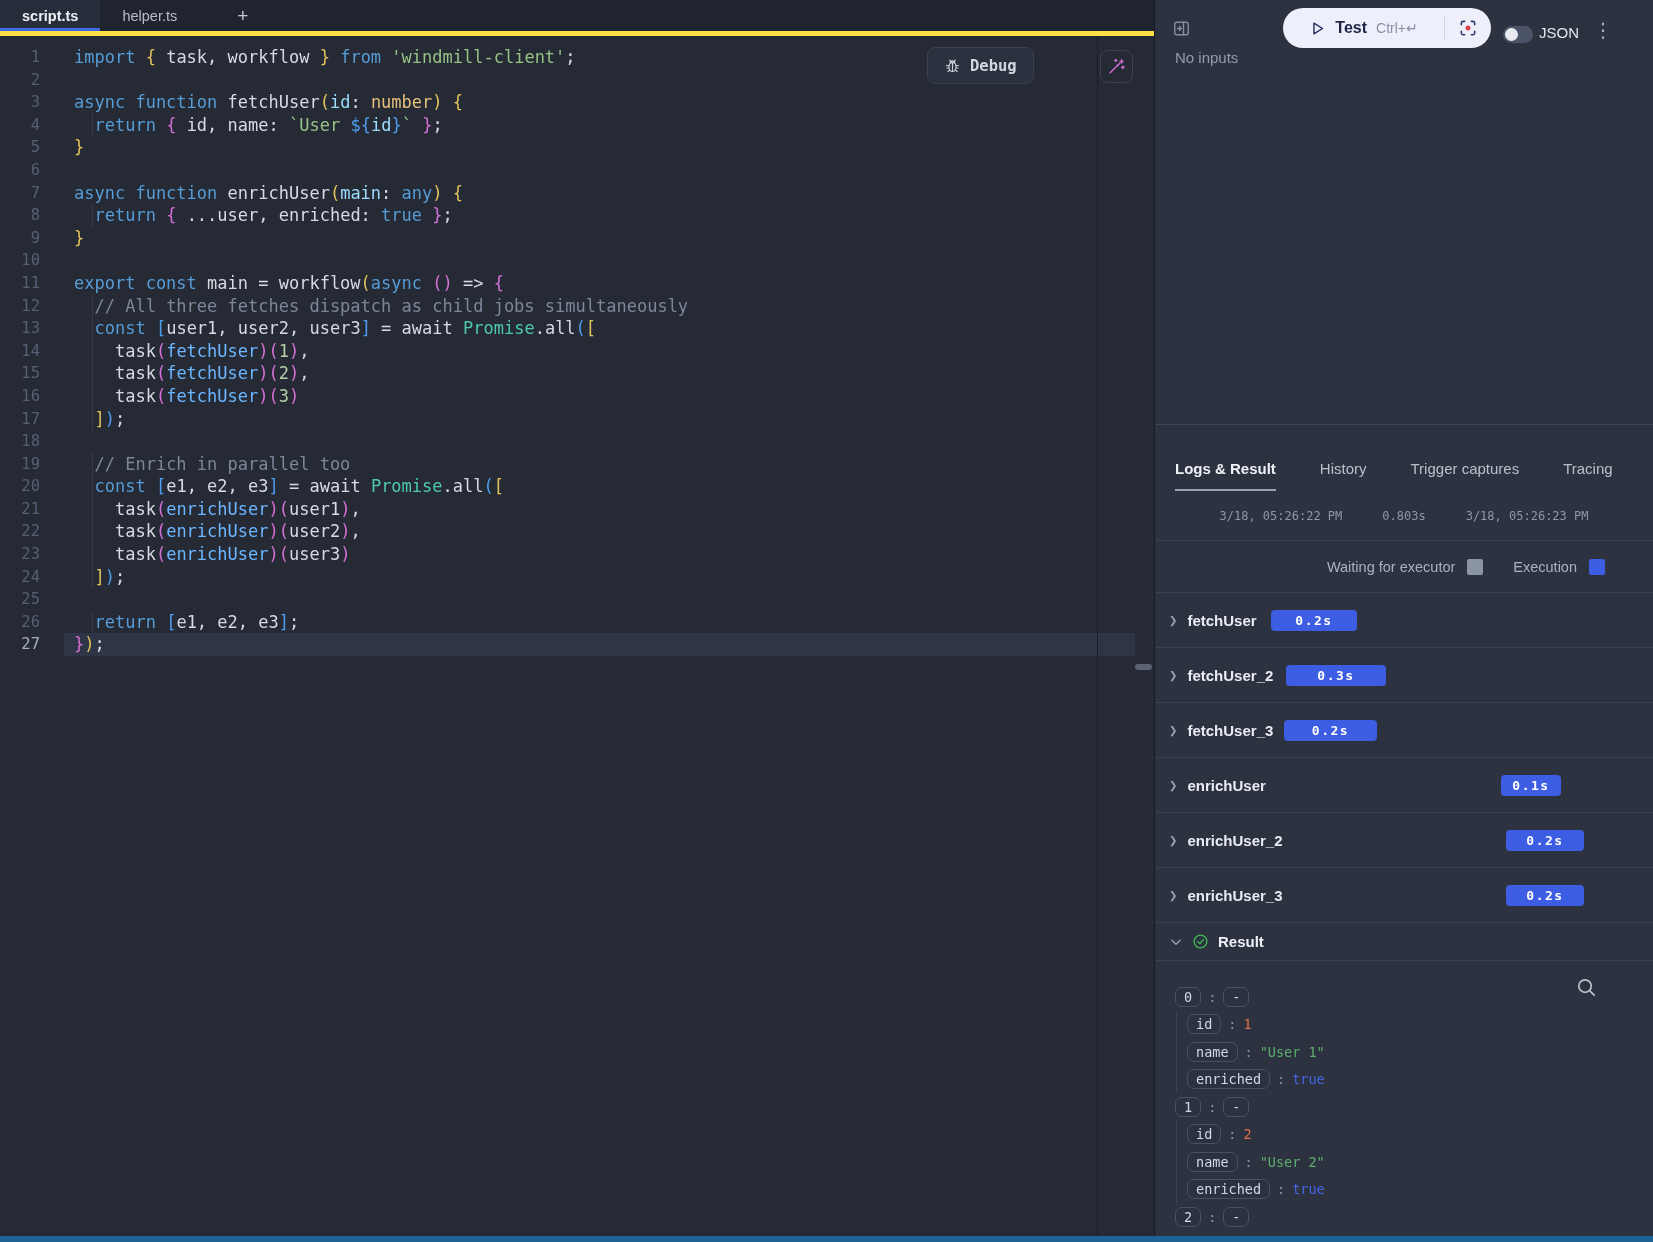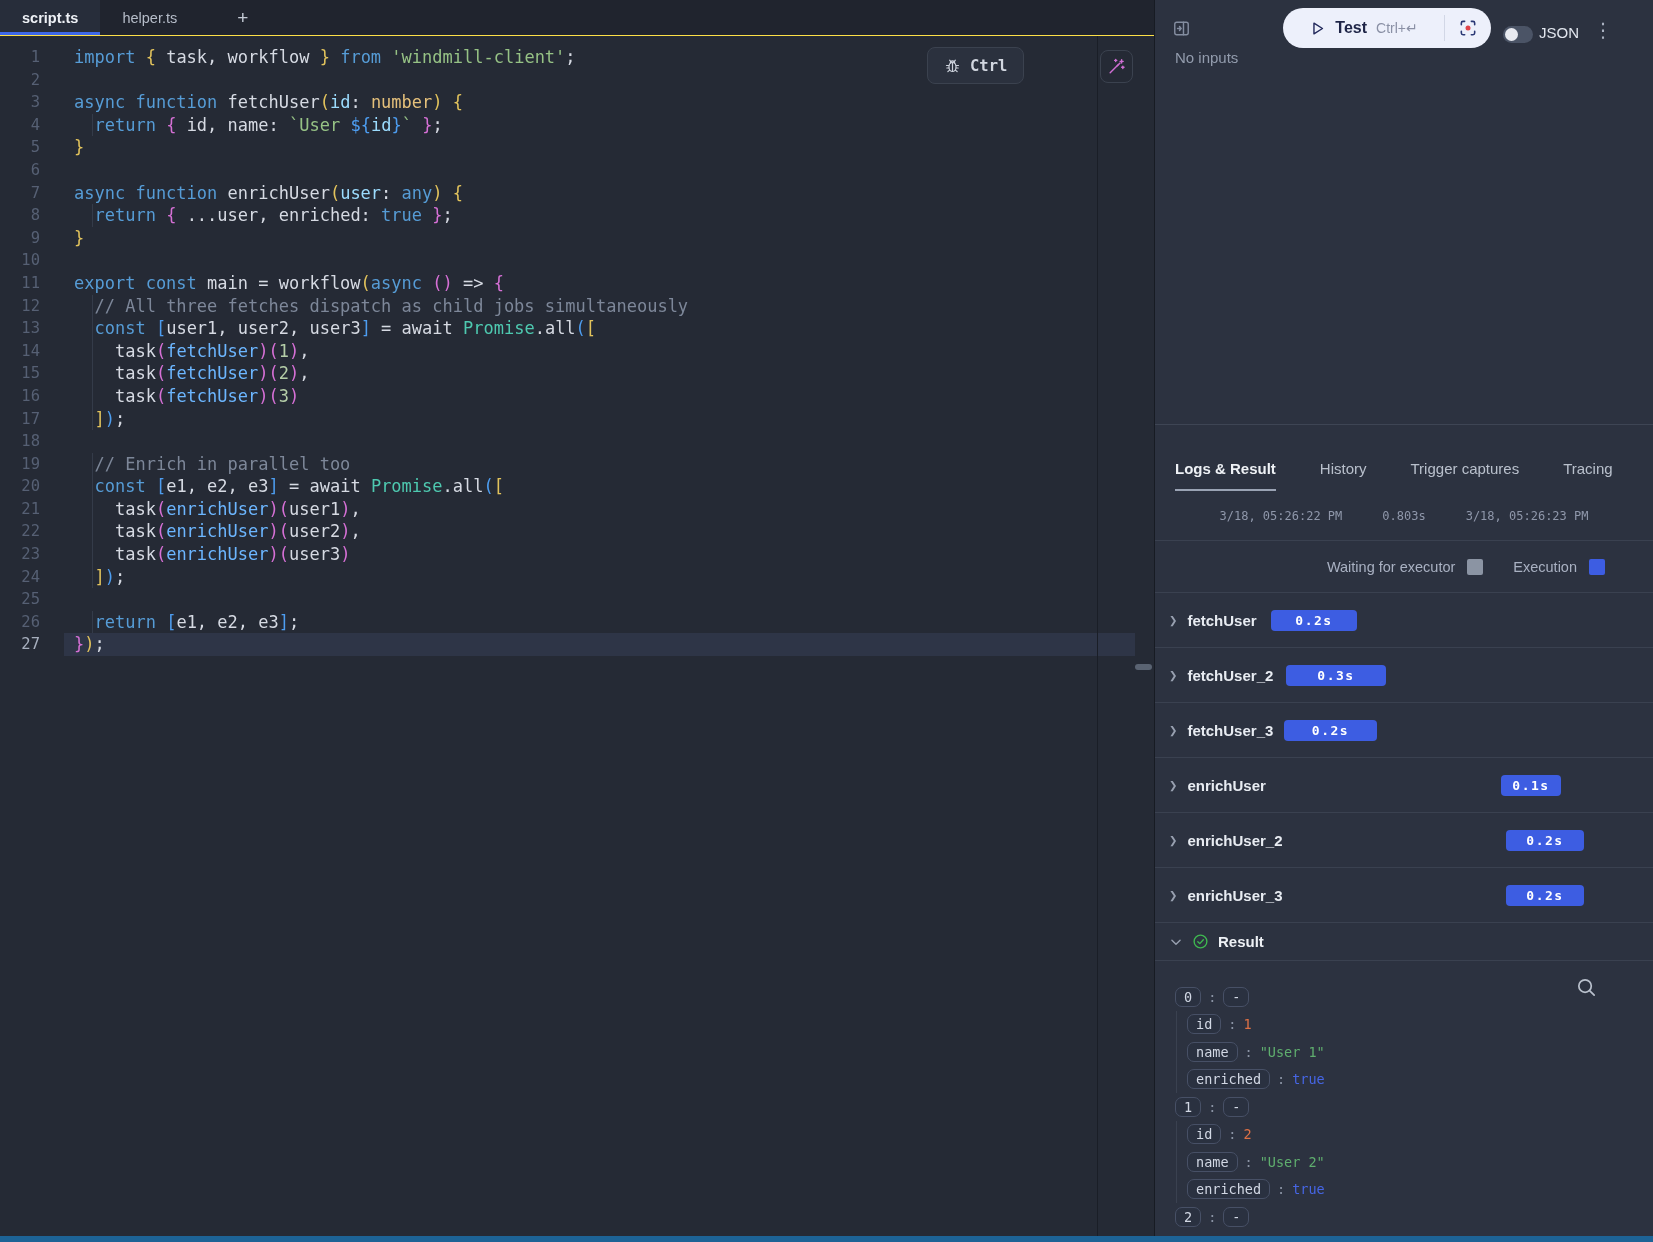--- a/index.html
+++ b/index.html
@@ -3,21 +3,21 @@
 <meta charset="utf-8">
 <style>
   * { margin:0; padding:0; box-sizing:border-box; }
   html,body { width:1653px; height:1242px; overflow:hidden; background:#252a35;
     font-family:"Liberation Sans", sans-serif; }
   .app { position:relative; width:1653px; height:1242px; display:flex; }
 
   
   .editor-pane { position:relative; width:1154px; height:1242px; background:#252a35; }
   .tabbar { display:flex; align-items:stretch; height:36px; background:#20242e;
-    border-bottom:1px solid #fde047; }
+    border-bottom:5px solid #fde047; }
   .etab { display:flex; align-items:center; padding:0 22px; font-size:14.5px; color:#b6bdc9;
     cursor:pointer; }
   .etab.active { background:#272d3a; color:#eef1f6; font-weight:bold;
     box-shadow:inset 0 -3px 0 #3e68e8; }
   .tab-plus { display:flex; align-items:center; margin-left:28px; padding:0 10px;
     color:#c3c9d4; font-size:19px; }
 
   .code-area { position:relative; height:1206px; background:#252a35; padding-top:10px;
     font-family:"DejaVu Sans Mono", monospace; font-size:17px; }
   .line { position:relative; display:flex; width:1135px; height:22.6px; line-height:22.6px;
@@ -127,21 +127,21 @@
     </div>
 
     <div class="code-area">
       <div id="code-lines">
           <div class="line"><span class="ln">1</span><span class="lc"><span class="tok-kw">import </span><span class="tok-b1">{ </span><span class="tok-def">task, workflow </span><span class="tok-b1">} </span><span class="tok-kw">from </span><span class="tok-str">'windmill-client'</span><span class="tok-def">;</span></span></div>
           <div class="line"><span class="ln">2</span><span class="lc"></span></div>
           <div class="line"><span class="ln">3</span><span class="lc"><span class="tok-kw">async function </span><span class="tok-def">fetchUser</span><span class="tok-b1">(</span><span class="tok-prm">id</span><span class="tok-def">: </span><span class="tok-typ">number</span><span class="tok-b1">)</span><span class="tok-def"> </span><span class="tok-b1">{</span></span></div>
           <div class="line"><span class="guide"></span><span class="ln">4</span><span class="lc"><span class="tok-def">  </span><span class="tok-kw">return </span><span class="tok-b2">{ </span><span class="tok-def">id, name: </span><span class="tok-str">`User </span><span class="tok-b3">${</span><span class="tok-prm">id</span><span class="tok-b3">}</span><span class="tok-str">`</span><span class="tok-def"> </span><span class="tok-b2">}</span><span class="tok-def">;</span></span></div>
           <div class="line"><span class="ln">5</span><span class="lc"><span class="tok-b1">}</span></span></div>
           <div class="line"><span class="ln">6</span><span class="lc"></span></div>
-          <div class="line"><span class="ln">7</span><span class="lc"><span class="tok-kw">async function </span><span class="tok-def">enrichUser</span><span class="tok-b1">(</span><span class="tok-prm">user</span><span class="tok-def">: </span><span class="tok-kw">any</span><span class="tok-b1">)</span><span class="tok-def"> </span><span class="tok-b1">{</span></span></div>
+          <div class="line"><span class="ln">7</span><span class="lc"><span class="tok-kw">async function </span><span class="tok-def">enrichUser</span><span class="tok-b1">(</span><span class="tok-prm">main</span><span class="tok-def">: </span><span class="tok-kw">any</span><span class="tok-b1">)</span><span class="tok-def"> </span><span class="tok-b1">{</span></span></div>
           <div class="line"><span class="guide"></span><span class="ln">8</span><span class="lc"><span class="tok-def">  </span><span class="tok-kw">return </span><span class="tok-b2">{ </span><span class="tok-def">...user, enriched: </span><span class="tok-kw">true</span><span class="tok-def"> </span><span class="tok-b2">}</span><span class="tok-def">;</span></span></div>
           <div class="line"><span class="ln">9</span><span class="lc"><span class="tok-b1">}</span></span></div>
           <div class="line"><span class="ln">10</span><span class="lc"></span></div>
           <div class="line"><span class="ln">11</span><span class="lc"><span class="tok-kw">export const </span><span class="tok-def">main = workflow</span><span class="tok-b1">(</span><span class="tok-kw">async </span><span class="tok-b2">()</span><span class="tok-def"> =&gt; </span><span class="tok-b2">{</span></span></div>
           <div class="line"><span class="guide"></span><span class="ln">12</span><span class="lc"><span class="tok-def">  </span><span class="tok-com">// All three fetches dispatch as child jobs simultaneously</span></span></div>
           <div class="line"><span class="guide"></span><span class="ln">13</span><span class="lc"><span class="tok-def">  </span><span class="tok-kw">const </span><span class="tok-b3">[</span><span class="tok-def">user1, user2, user3</span><span class="tok-b3">]</span><span class="tok-def"> = await </span><span class="tok-cls">Promise</span><span class="tok-def">.all</span><span class="tok-b3">(</span><span class="tok-b1">[</span></span></div>
           <div class="line"><span class="guide"></span><span class="ln">14</span><span class="lc"><span class="tok-def">    task</span><span class="tok-b2">(</span><span class="tok-fn">fetchUser</span><span class="tok-b2">)(</span><span class="tok-num">1</span><span class="tok-b2">)</span><span class="tok-def">,</span></span></div>
           <div class="line"><span class="guide"></span><span class="ln">15</span><span class="lc"><span class="tok-def">    task</span><span class="tok-b2">(</span><span class="tok-fn">fetchUser</span><span class="tok-b2">)(</span><span class="tok-num">2</span><span class="tok-b2">)</span><span class="tok-def">,</span></span></div>
           <div class="line"><span class="guide"></span><span class="ln">16</span><span class="lc"><span class="tok-def">    task</span><span class="tok-b2">(</span><span class="tok-fn">fetchUser</span><span class="tok-b2">)(</span><span class="tok-num">3</span><span class="tok-b2">)</span></span></div>
           <div class="line"><span class="guide"></span><span class="ln">17</span><span class="lc"><span class="tok-def">  </span><span class="tok-b1">]</span><span class="tok-b3">)</span><span class="tok-def">;</span></span></div>
@@ -161,21 +161,21 @@
         <span style="display:flex">
           <svg width="17" height="17" viewBox="0 0 24 24" fill="none" stroke="#cdd2dc" stroke-width="1.7" stroke-linecap="round">
             <ellipse cx="12" cy="14" rx="5" ry="6.5"></ellipse>
             <path d="M12 7.5 V20.5"></path>
             <path d="M9 8.5 a3 3 0 0 1 6 0"></path>
             <path d="M7 12 H3.5 M7 15.5 H4 M8 18.5 L5.5 20.5"></path>
             <path d="M17 12 H20.5 M17 15.5 H20 M16 18.5 L18.5 20.5"></path>
             <path d="M9.5 6.5 L8 4.5 M14.5 6.5 L16 4.5"></path>
           </svg>
         </span>
-        <span>Ctrl</span>
+        <span>Debug</span>
       </div>
 
       <div class="editor-seam"></div>
 
       <div class="wand-btn">
         <span style="display:flex">
           <svg width="19" height="19" viewBox="0 0 24 24" fill="none" stroke="#cf6ed3" stroke-width="1.8" stroke-linecap="round">
             <path d="M4 20 L14.5 9.5"></path>
             <path d="M13 11 L16.5 7.5"></path>
             <path d="M18.5 3.5 v4 M16.5 5.5 h4"></path>

